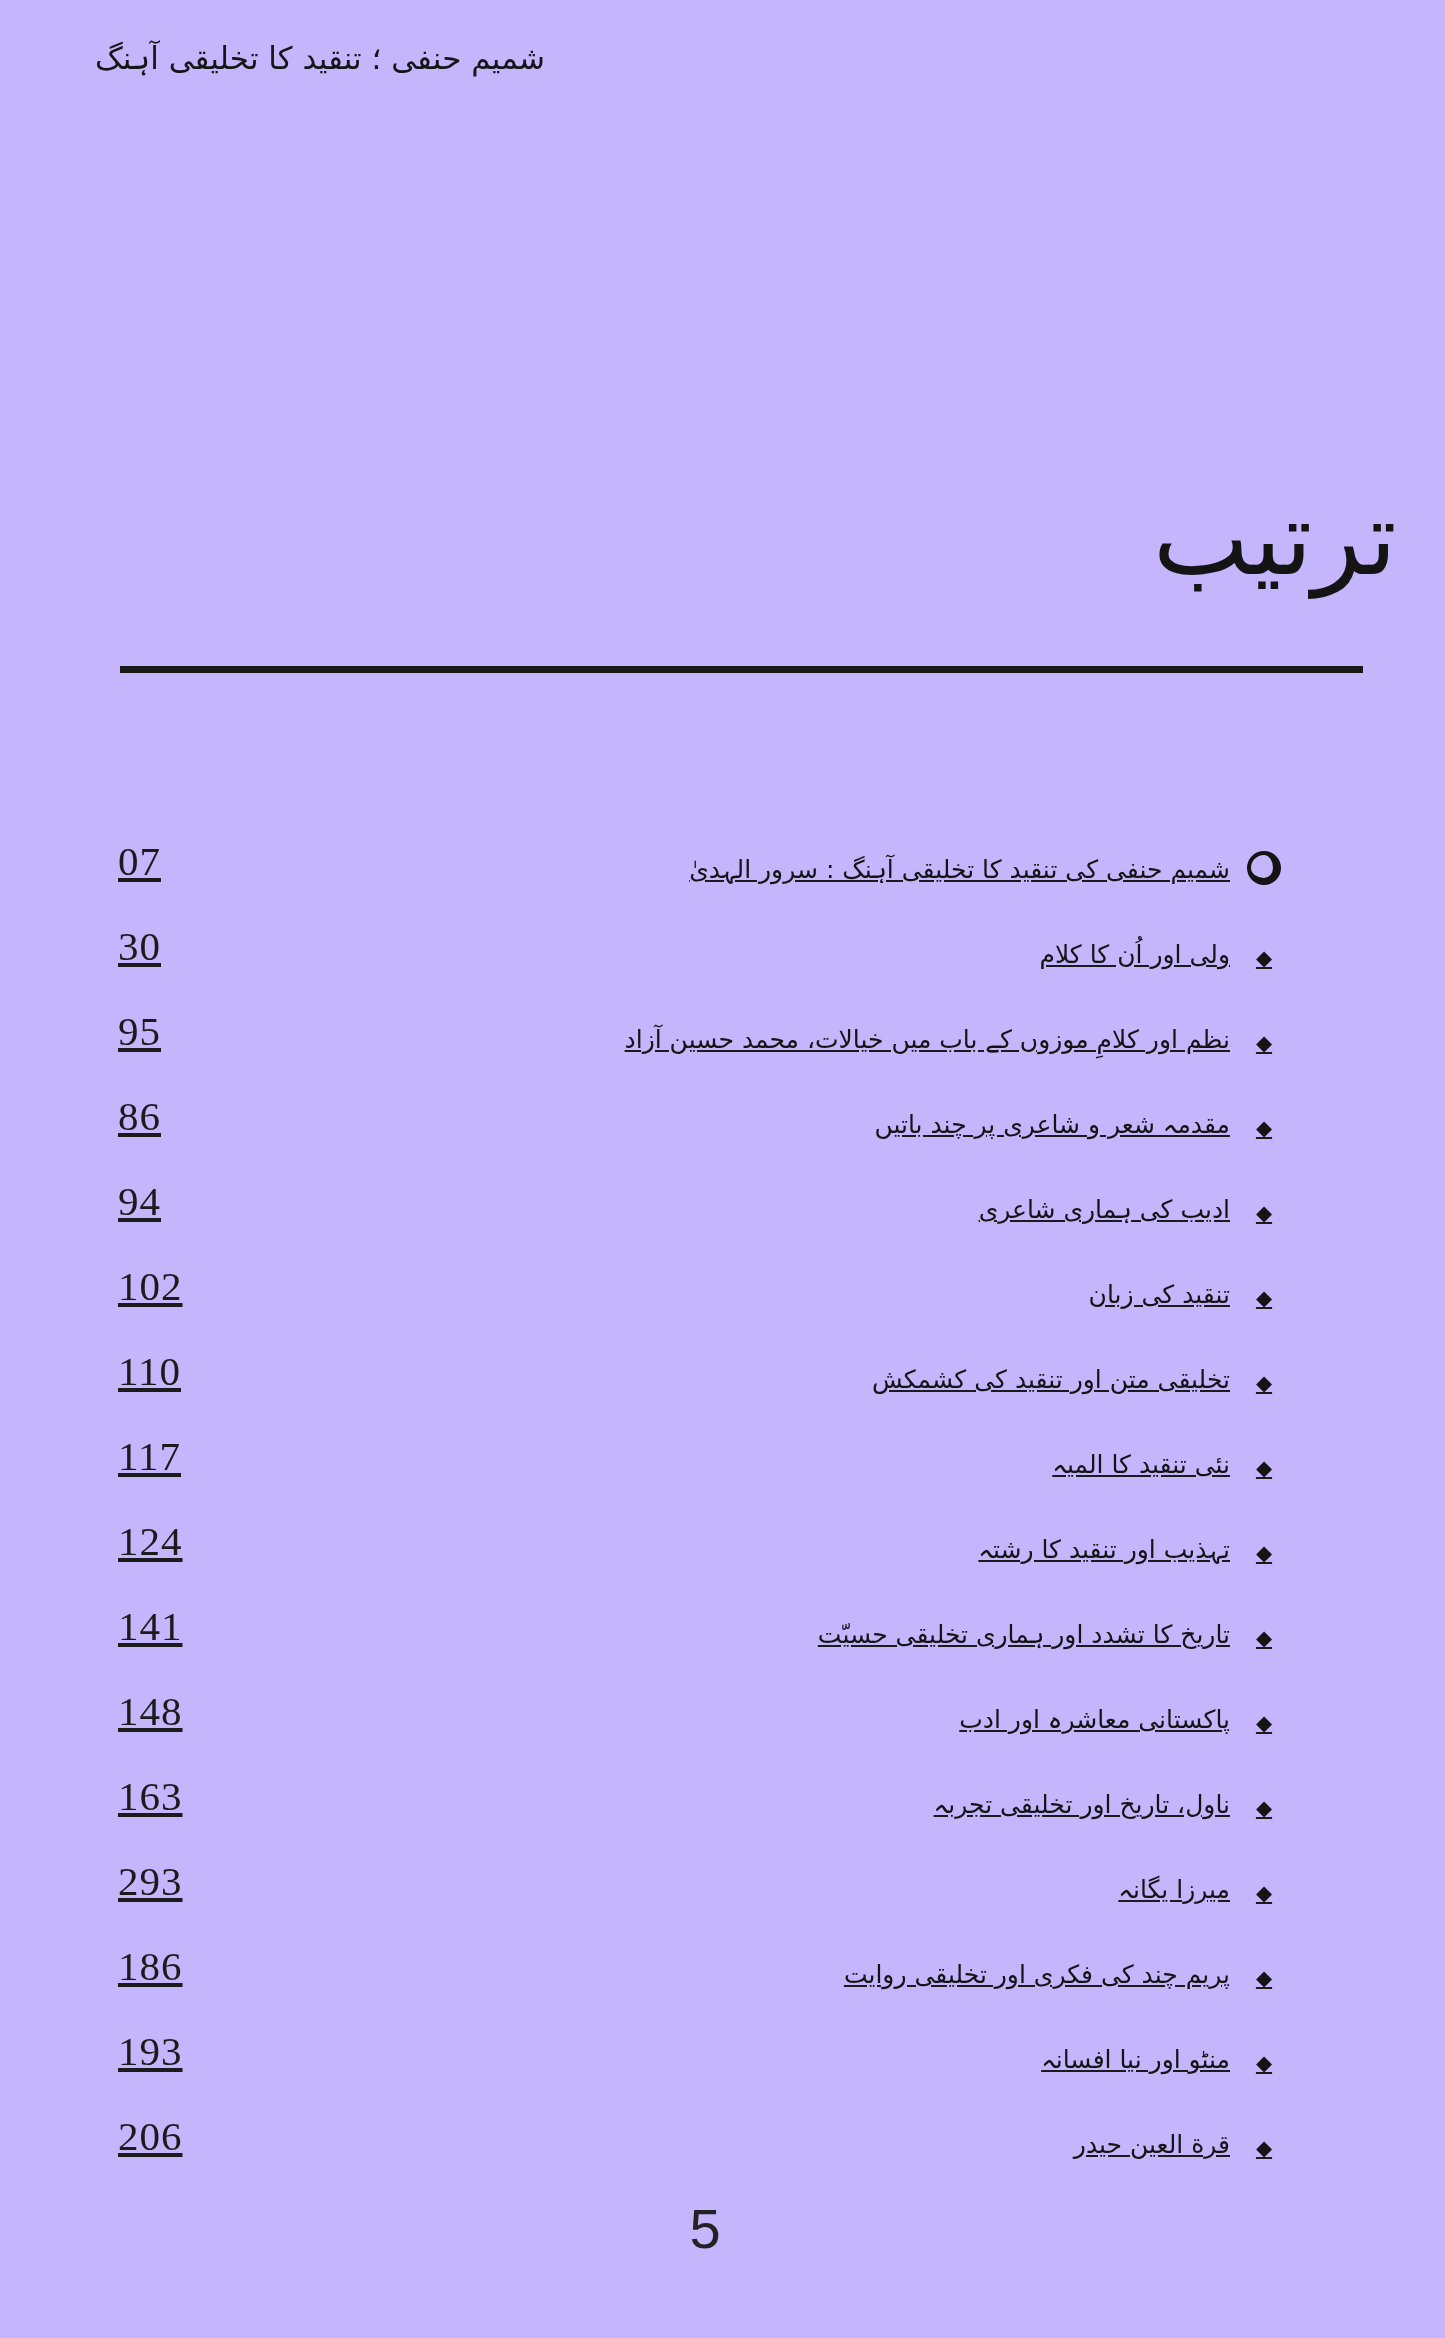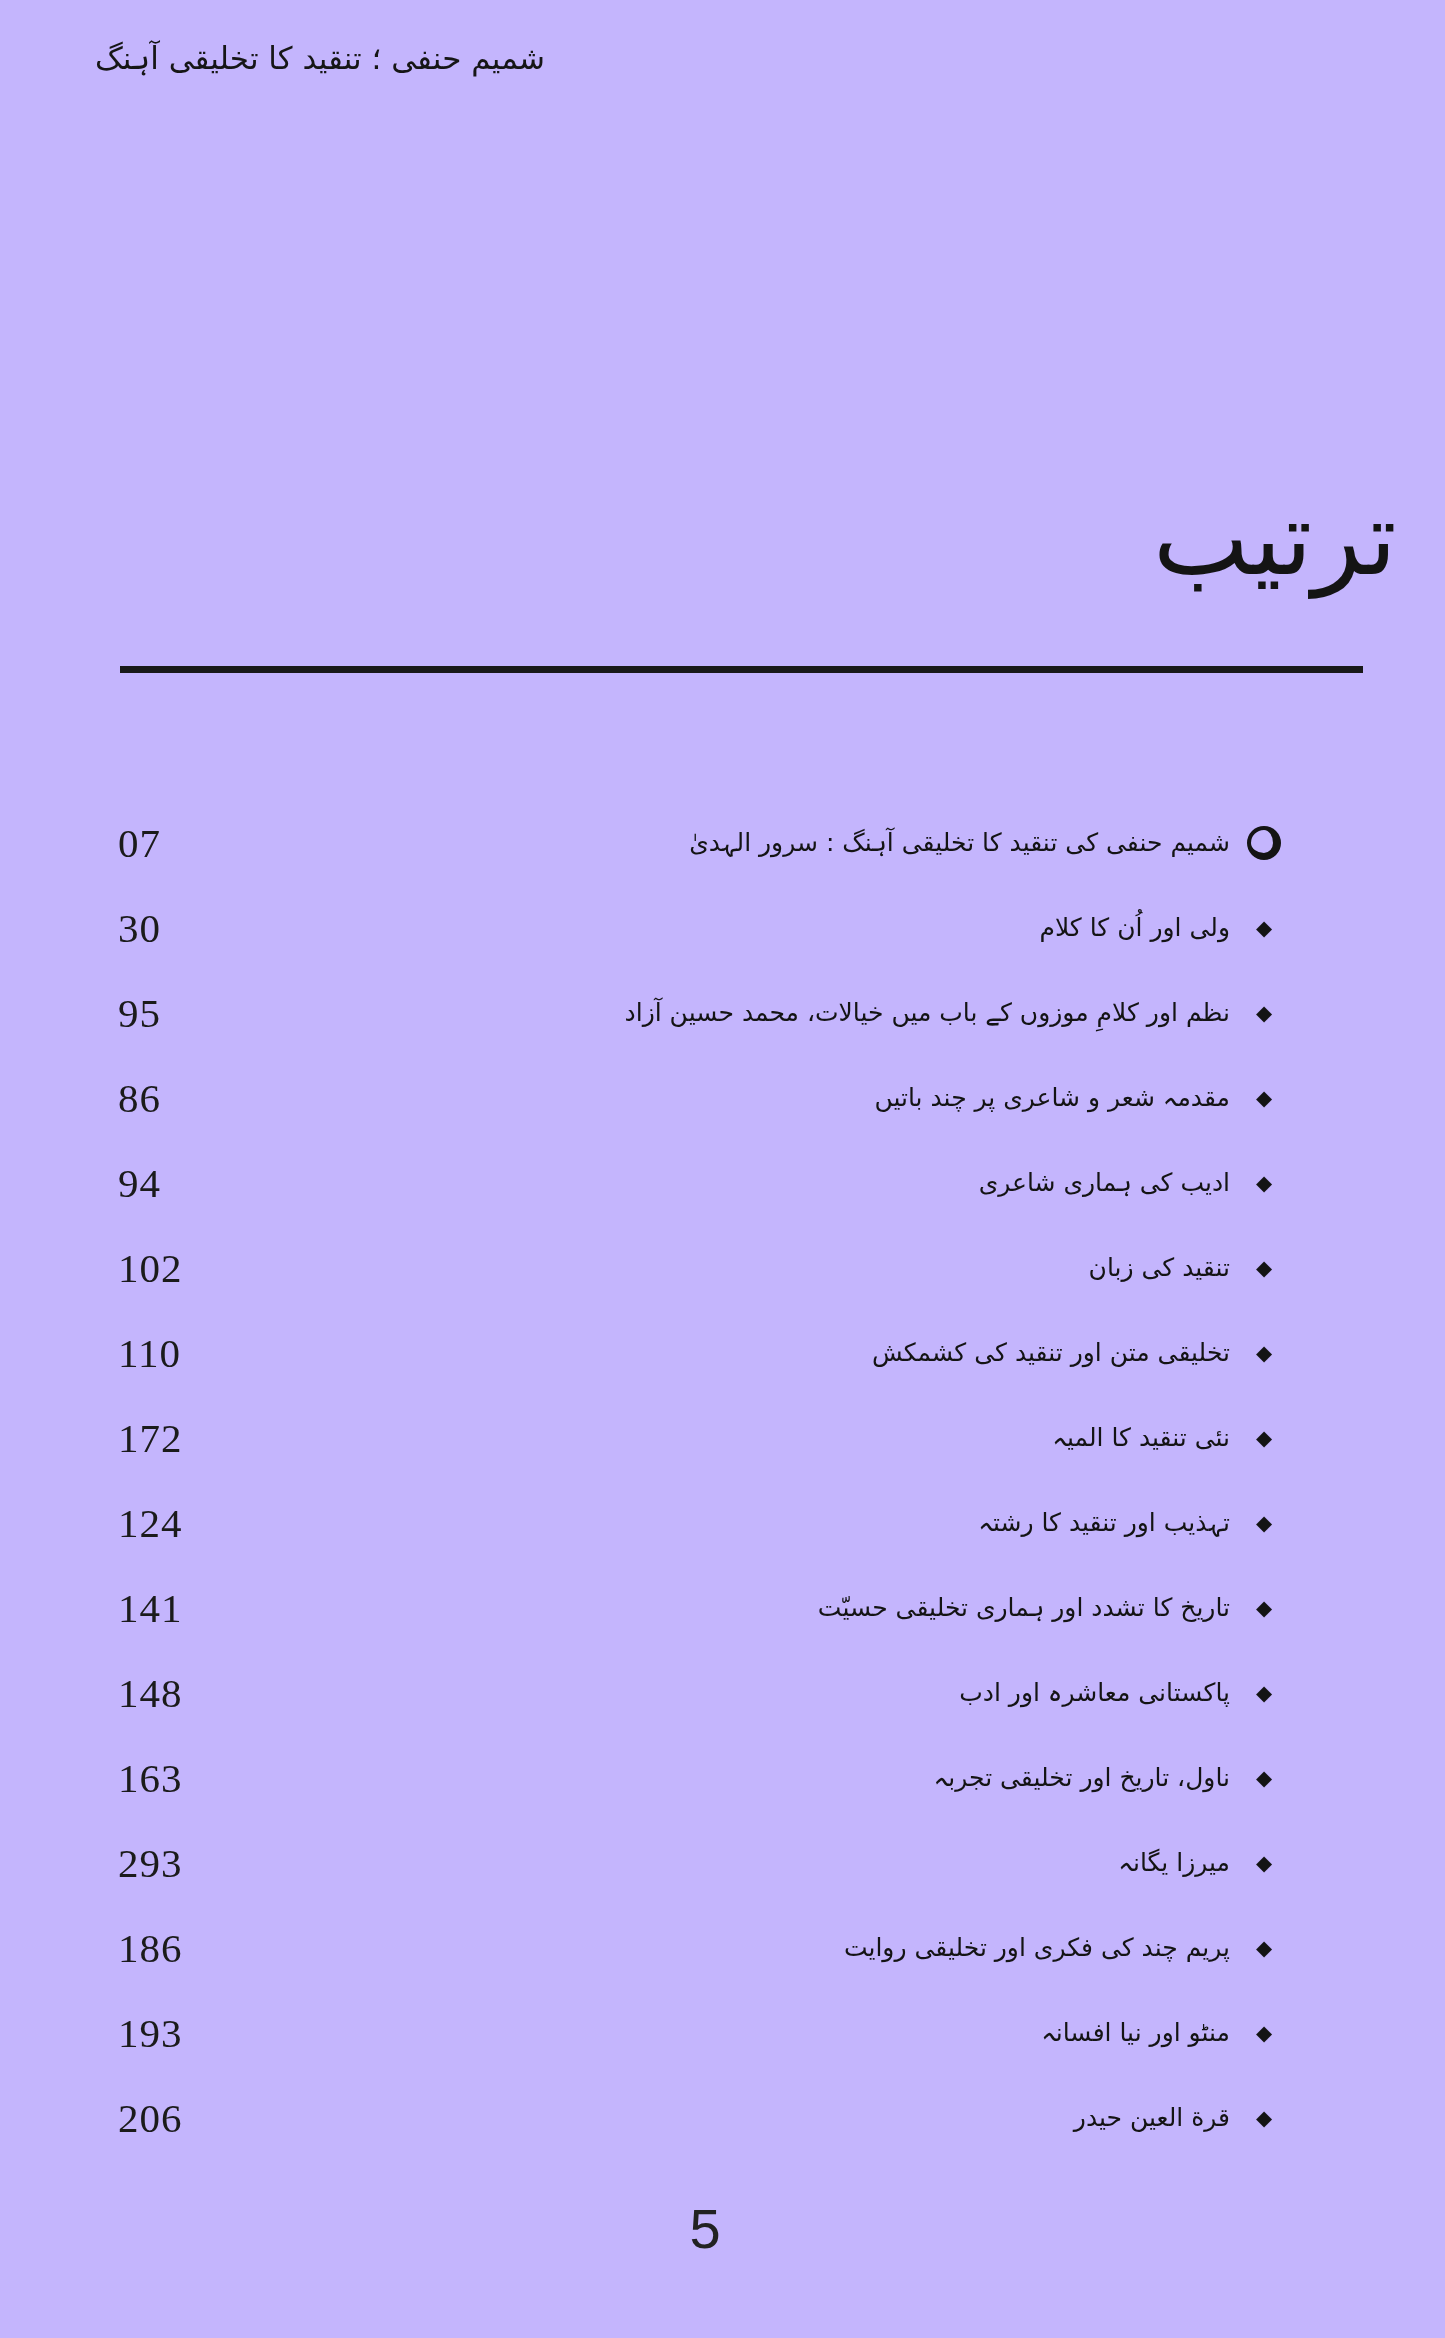--- a/index.html
+++ b/index.html
@@ -48,22 +48,23 @@
     background: #191919;
   }
   .toc {
     position: absolute;
     top: 800px;
     left: 118px;
     width: 1170px;
   }
   .toc-row {
     display: flex;
-    align-items: center;
+    align-items: flex-end;
     height: 85px;
+    text-decoration: underline;
   }
   .toc-num {
     font-family: "Liberation Serif", serif;
     font-size: 41px;
     letter-spacing: 1px;
     color: #1b1b1b;
     flex: 0 0 auto;
   }
   .toc-fill { flex: 1 1 auto; }
   .toc-title {
@@ -157,21 +158,21 @@
     <span class="toc-title">تنقید کی زبان</span>
     <span class="bullet bullet-diamond">◆</span>
   </div>
       <div class="toc-row">
     <span class="toc-num">110</span>
     <span class="toc-fill"></span>
     <span class="toc-title">تخلیقی متن اور تنقید کی کشمکش</span>
     <span class="bullet bullet-diamond">◆</span>
   </div>
       <div class="toc-row">
-    <span class="toc-num">172</span>
+    <span class="toc-num">117</span>
     <span class="toc-fill"></span>
     <span class="toc-title">نئی تنقید کا المیہ</span>
     <span class="bullet bullet-diamond">◆</span>
   </div>
       <div class="toc-row">
     <span class="toc-num">124</span>
     <span class="toc-fill"></span>
     <span class="toc-title">تہذیب اور تنقید کا رشتہ</span>
     <span class="bullet bullet-diamond">◆</span>
   </div>

